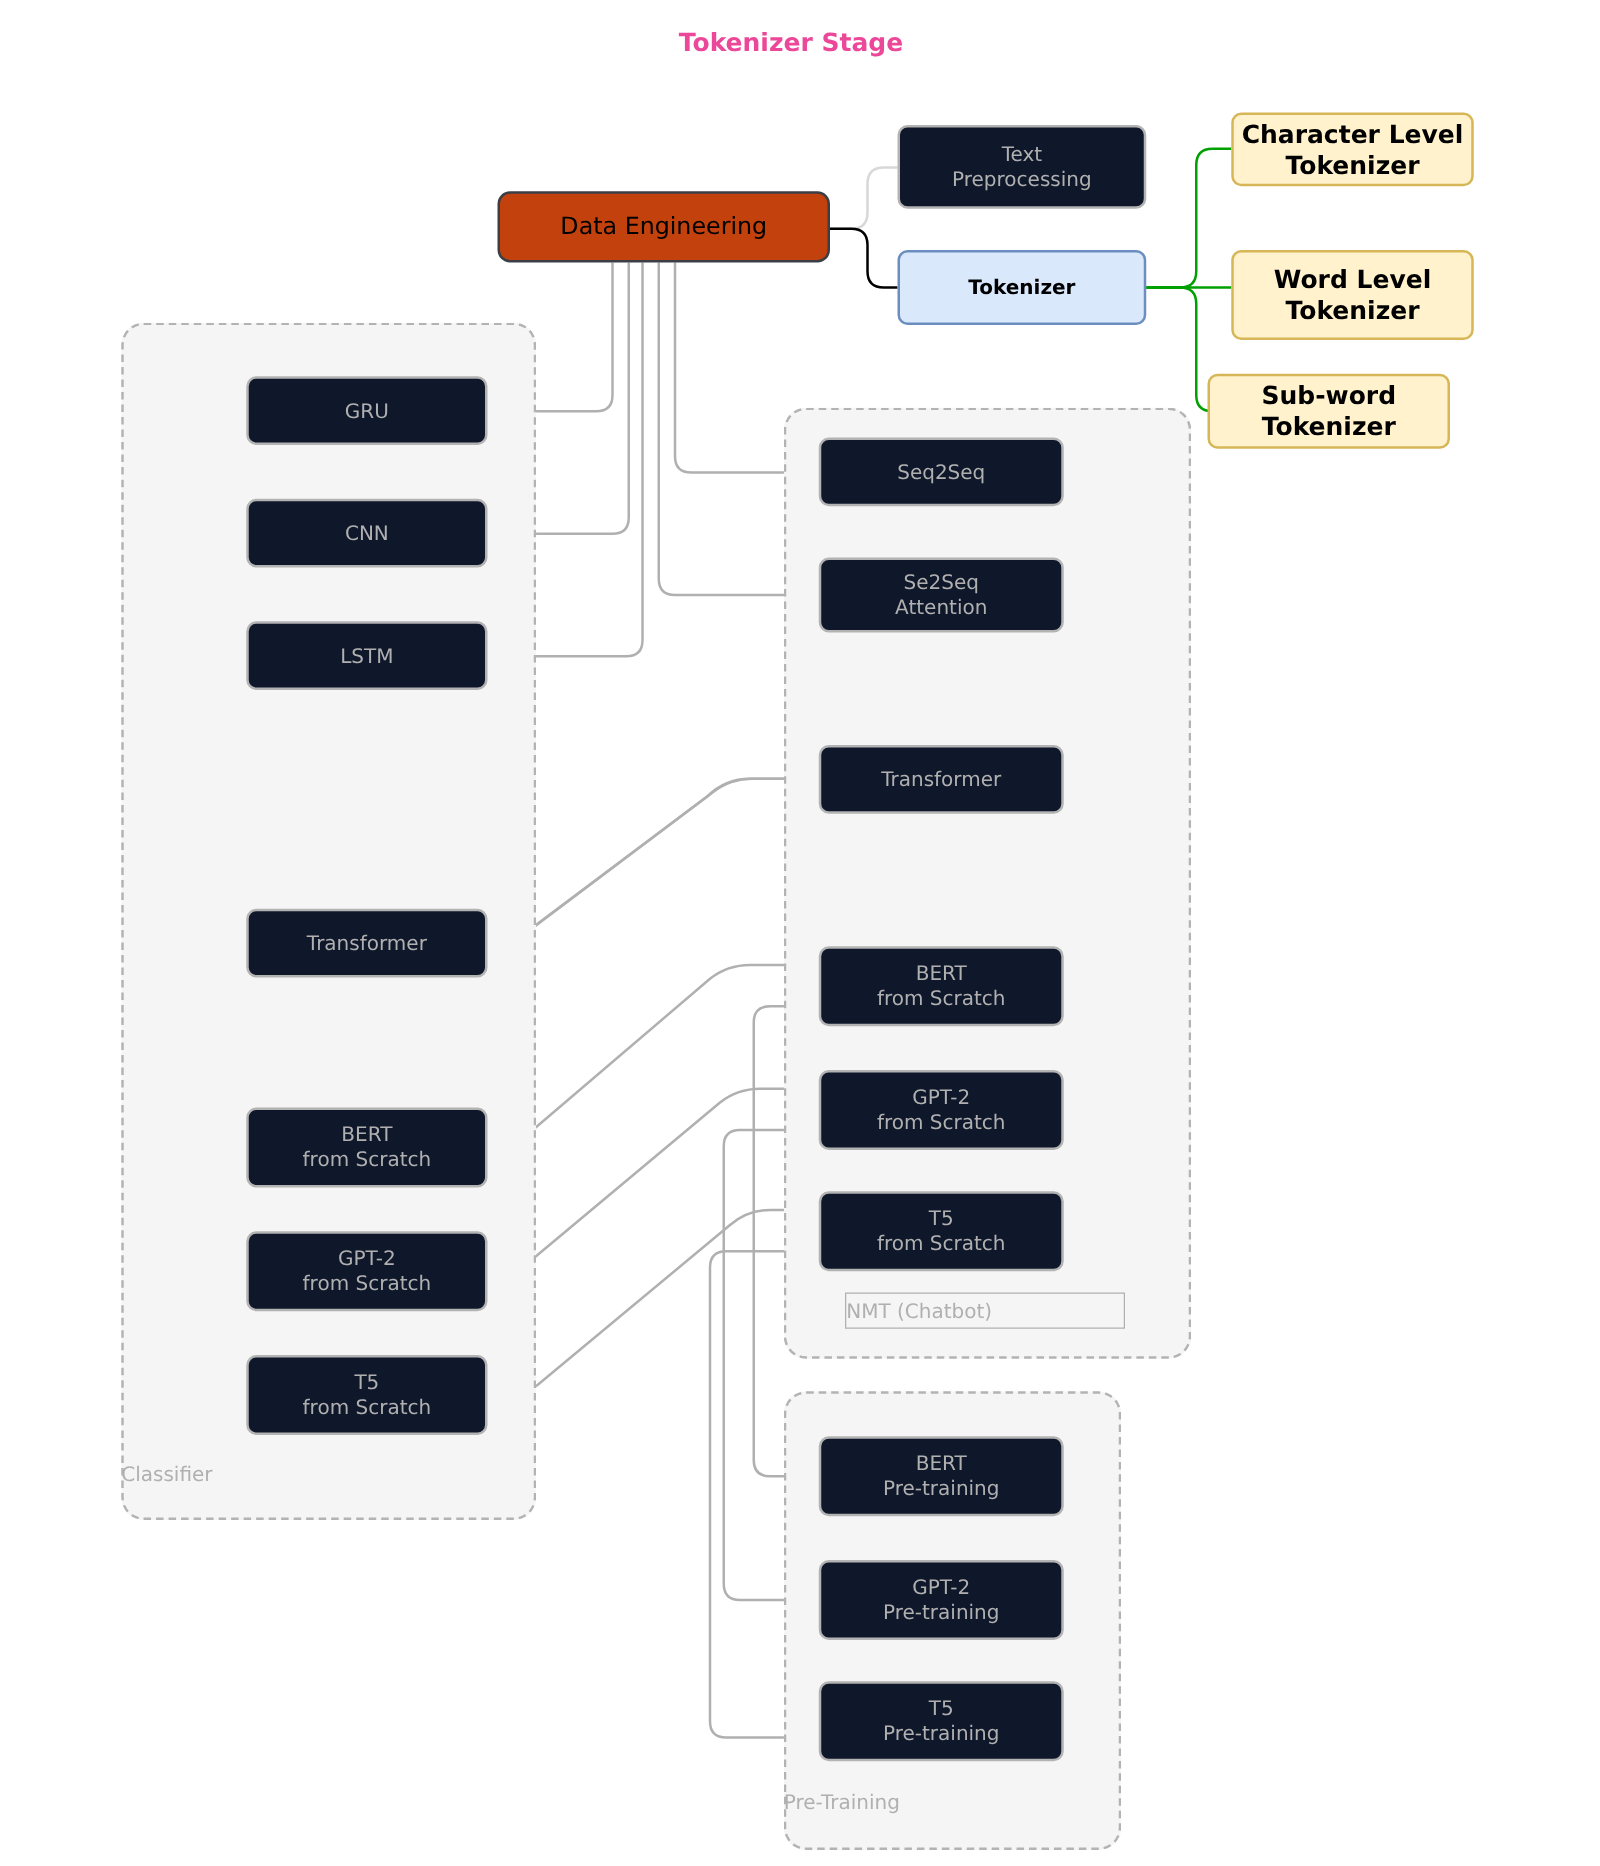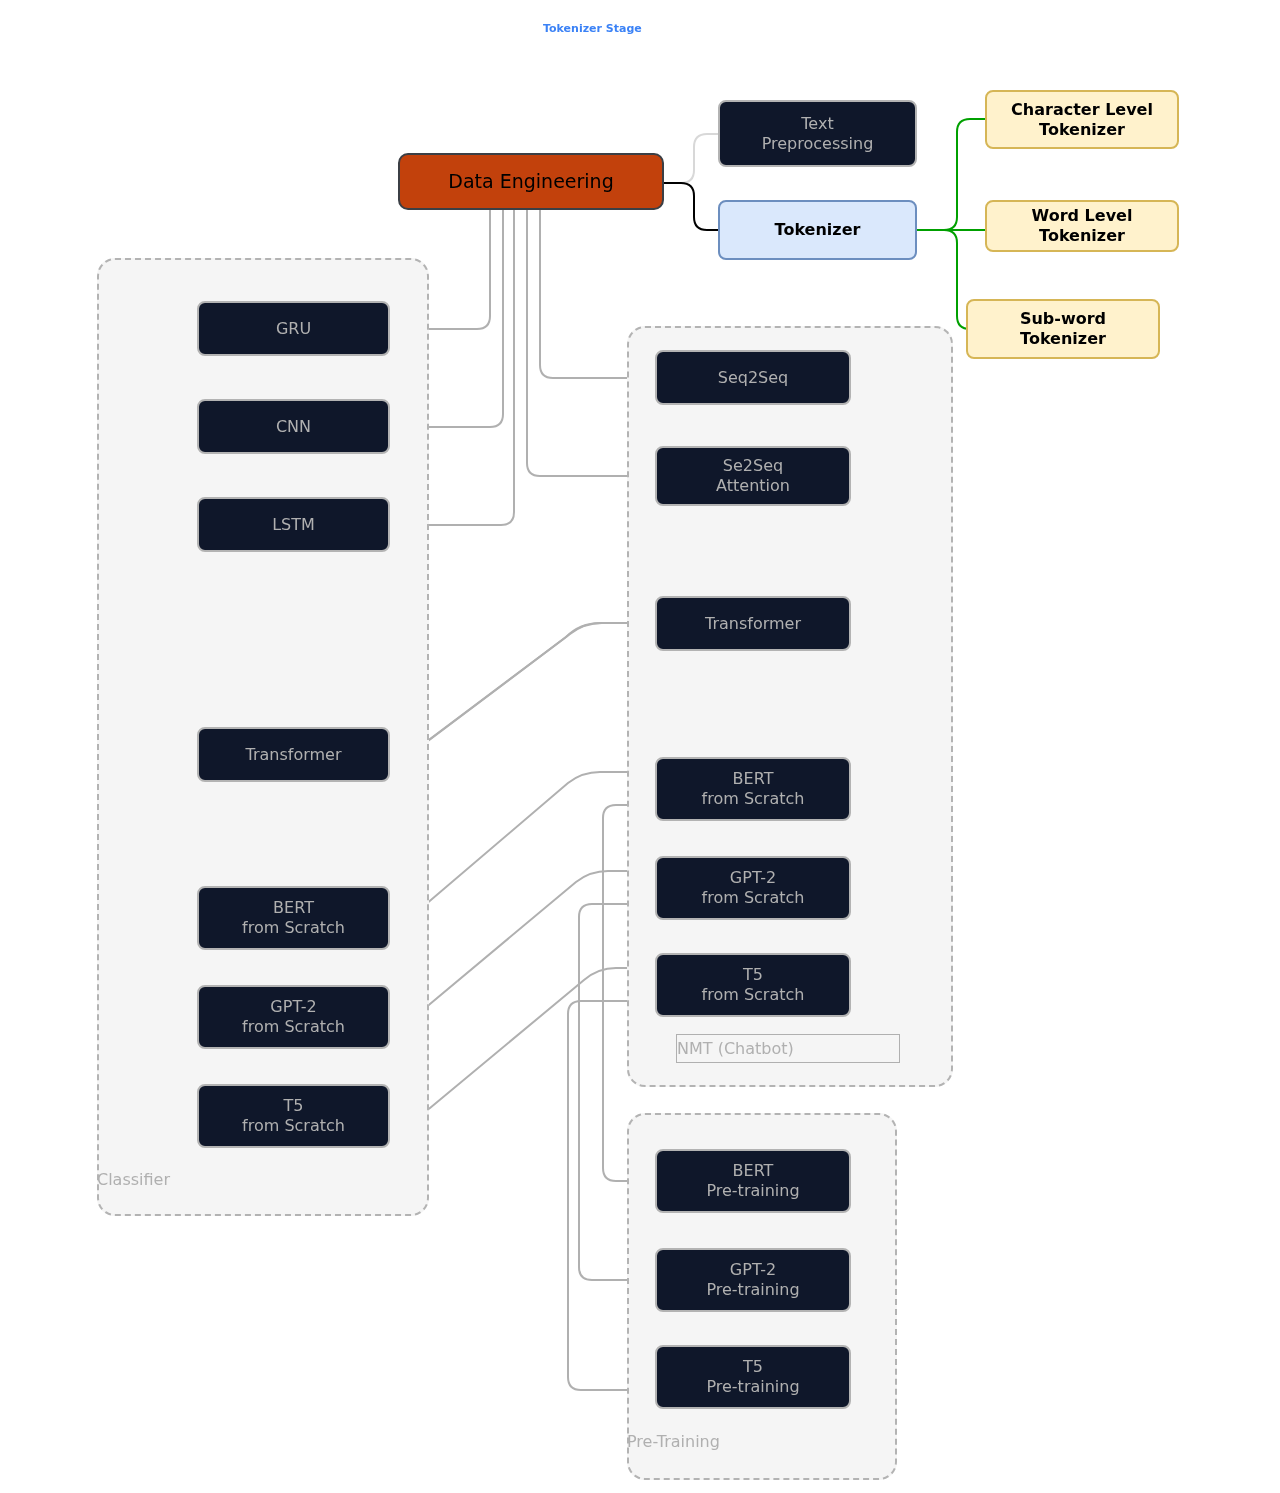--- a/index.html
+++ b/index.html
@@ -1,21 +1,21 @@
 <!DOCTYPE html>
 <html><head>
 <meta charset="utf-8">
 <style>
   html,body{margin:0;padding:0;background:#ffffff;}
   body{width:1280px;height:1493px;font-family:"DejaVu Sans",sans-serif;}
   #stage{position:relative;width:1280px;height:1493px;overflow:hidden;}
   #edges{position:absolute;left:0;top:0;width:1280px;height:1493px;}
 
   .title{
-    position:absolute;font-size:11px;font-weight:bold;color:#3b82f6;
+    position:absolute;font-size:20px;font-weight:bold;color:#ec4899;
     font-family:"DejaVu Sans",sans-serif;white-space:nowrap;
   }
 
   .grp{
     position:absolute;border:2px dashed #b3b3b3;border-radius:18px;
     background:#f5f5f5;
   }
   .grp-label{
     position:absolute;font-size:16px;color:#b0b0b0;text-align:left;
     white-space:nowrap;
@@ -34,21 +34,21 @@
   }
   .n-blue-on{
     background:#dae8fc;border:2px solid #6c8ebf;color:#000000;font-size:16px;
     font-weight:bold;
   }
   .n-root{
     background:#c2410c;border:2.5px solid #3b3f45;color:#000000;font-size:19px;
     border-radius:10px;
   }
   .n-yellow{
-    background:#fff2cc;border:2px solid #d6b656;color:#000000;font-size:16px;
+    background:#fff2cc;border:2px solid #d6b656;color:#000000;font-size:20px;
     font-weight:bold;
   }
 </style>
 </head>
 <body>
 
 <div id="stage">
 
   <svg id="edges" viewBox="0 0 1280 1493" xmlns="http://www.w3.org/2000/svg">
     <defs>
@@ -123,21 +123,21 @@
   <div class="grp-label" style="left:627px;top:1432px;width:266px;">Pre-Training</div>
 
   <div class="node n-root" style="left:398px;top:153px;width:266px;height:57px;">Data Engineering</div>
 
   <div class="node n-blue-dim" style="left:718px;top:100px;width:199px;height:67px;">Text
 Preprocessing</div>
   <div class="node n-blue-on" style="left:718px;top:200px;width:199px;height:60px;">Tokenizer</div>
 
   <div class="node n-yellow" style="left:985px;top:90px;width:194px;height:59px;">Character Level
 Tokenizer</div>
-  <div class="node n-yellow" style="left:985px;top:200px;width:194px;height:52px;">Word Level
+  <div class="node n-yellow" style="left:985px;top:200px;width:194px;height:72px;">Word Level
 Tokenizer</div>
   <div class="node n-yellow" style="left:966px;top:299px;width:194px;height:60px;">Sub-word
 Tokenizer</div>
 
   <div class="node n-blue-dim" style="left:197px;top:301px;width:193px;height:55px;">GRU</div>
   <div class="node n-blue-dim" style="left:197px;top:399px;width:193px;height:55px;">CNN</div>
   <div class="node n-blue-dim" style="left:197px;top:497px;width:193px;height:55px;text-align:center;">LSTM</div>
   <div class="node n-blue-dim" style="left:197px;top:727px;width:193px;height:55px;">Transformer</div>
   <div class="node n-blue-dim" style="left:197px;top:886px;width:193px;height:64px;">BERT
 from Scratch</div>

